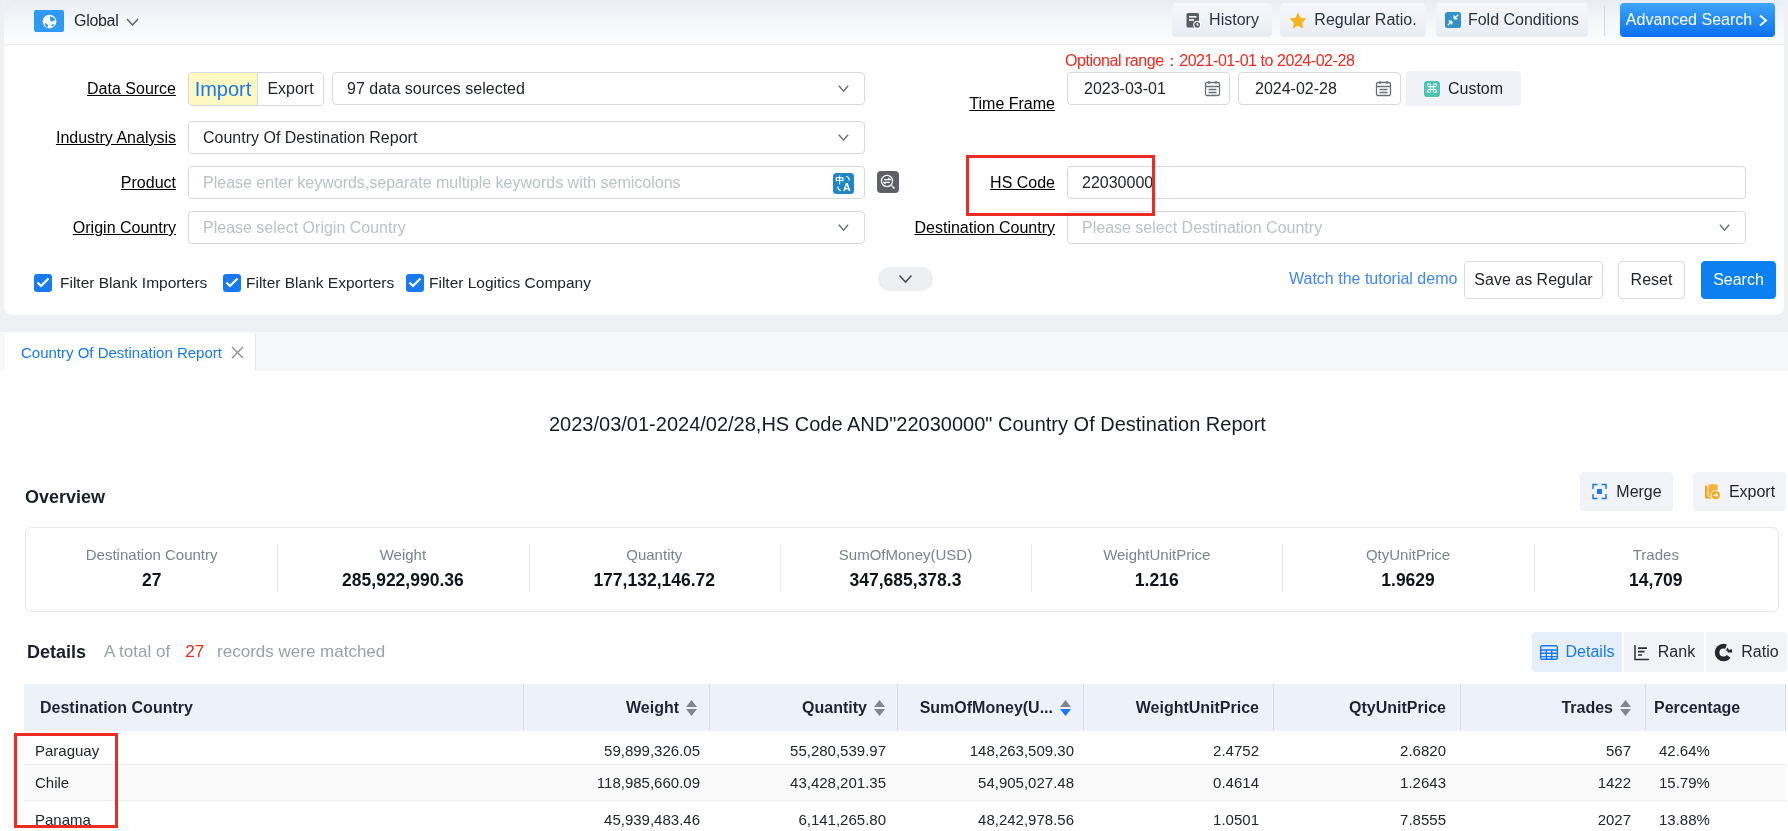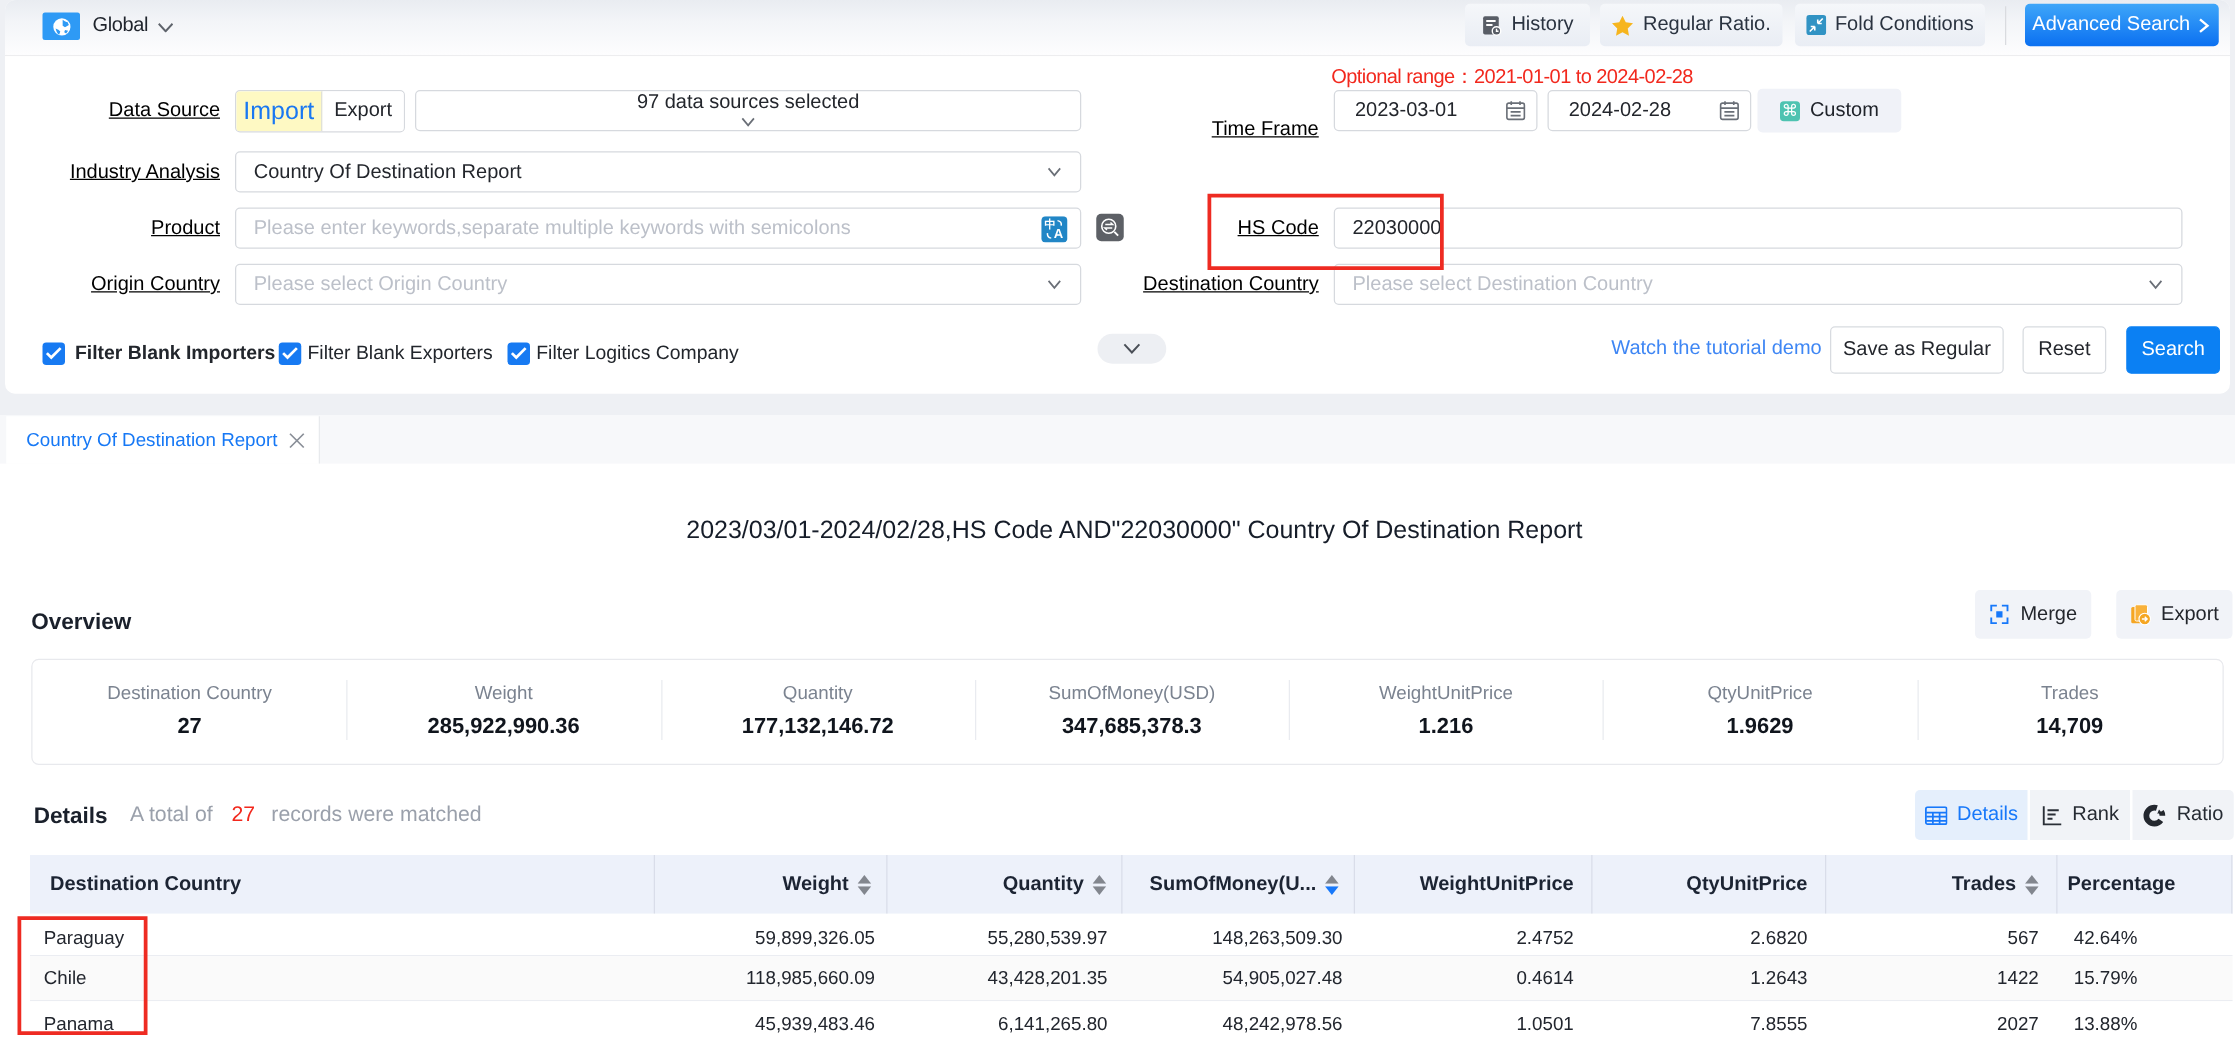--- a/index.html
+++ b/index.html
@@ -115,21 +115,21 @@
   </div>
 </div>
 
 <div class="form">
 
   <div class="flabel" style="left:0; width:176px; top:28px;">Data Source</div>
   <div class="abs" style="left:188px; top:28px; width:136px; height:34px; border:1px solid #d6d9de; border-radius:4px; display:flex; overflow:hidden;">
     <div style="width:69px; background:#fef9c3; color:#1a78f2; font-size:20px; display:flex; align-items:center; justify-content:center; border-right:1px solid #d6d9de;">Import</div>
     <div style="flex:1; background:#fff; color:#23262c; font-size:16px; display:flex; align-items:center; justify-content:center;">Export</div>
   </div>
-  <div class="inp" style="left:332px; top:28px; width:533px; justify-content:space-between;flex-direction:column;">
+  <div class="inp" style="left:332px; top:28px; width:533px; justify-content:space-between;">
       <span>97 data sources selected</span>
     <svg class="chev" viewBox="0 0 14 14" fill="none" stroke="#6a6f77" stroke-width="1.5">
         <path d="M2 4 L7 10 L12 4"></path>
       </svg>
   </div>
 
   <div class="redtxt">Optional range：2021-01-01 to 2024-02-28</div>
   <div class="flabel" style="left:855px; width:200px; top:43px;">Time Frame</div>
   <div class="inp" style="left:1067px; top:28px; width:163px; justify-content:space-between; padding:0 8px 0 16px;">
       <span>2023-03-01</span>
@@ -195,21 +195,21 @@
     <svg class="chev" viewBox="0 0 14 14" fill="none" stroke="#6a6f77" stroke-width="1.5">
         <path d="M2 4 L7 10 L12 4"></path>
       </svg>
   </div>
 
   <div class="cbx" style="left:34px;">
       <svg width="14" height="11" viewBox="0 0 14 11" fill="none" stroke="#fff" stroke-width="2.2">
         <path d="M1.5 5.5 L5 9 L12.5 1.5"></path>
       </svg>
     </div>
-  <div class="cblabel" style="left:60px;font-weight:bold;">Filter Blank Importers</div>
+  <div class="cblabel" style="left:60px;">Filter Blank Importers</div>
   <div class="cbx" style="left:223px;">
       <svg width="14" height="11" viewBox="0 0 14 11" fill="none" stroke="#fff" stroke-width="2.2">
         <path d="M1.5 5.5 L5 9 L12.5 1.5"></path>
       </svg>
     </div>
   <div class="cblabel" style="left:246px;">Filter Blank Exporters</div>
   <div class="cbx" style="left:406px;">
       <svg width="14" height="11" viewBox="0 0 14 11" fill="none" stroke="#fff" stroke-width="2.2">
         <path d="M1.5 5.5 L5 9 L12.5 1.5"></path>
       </svg>

